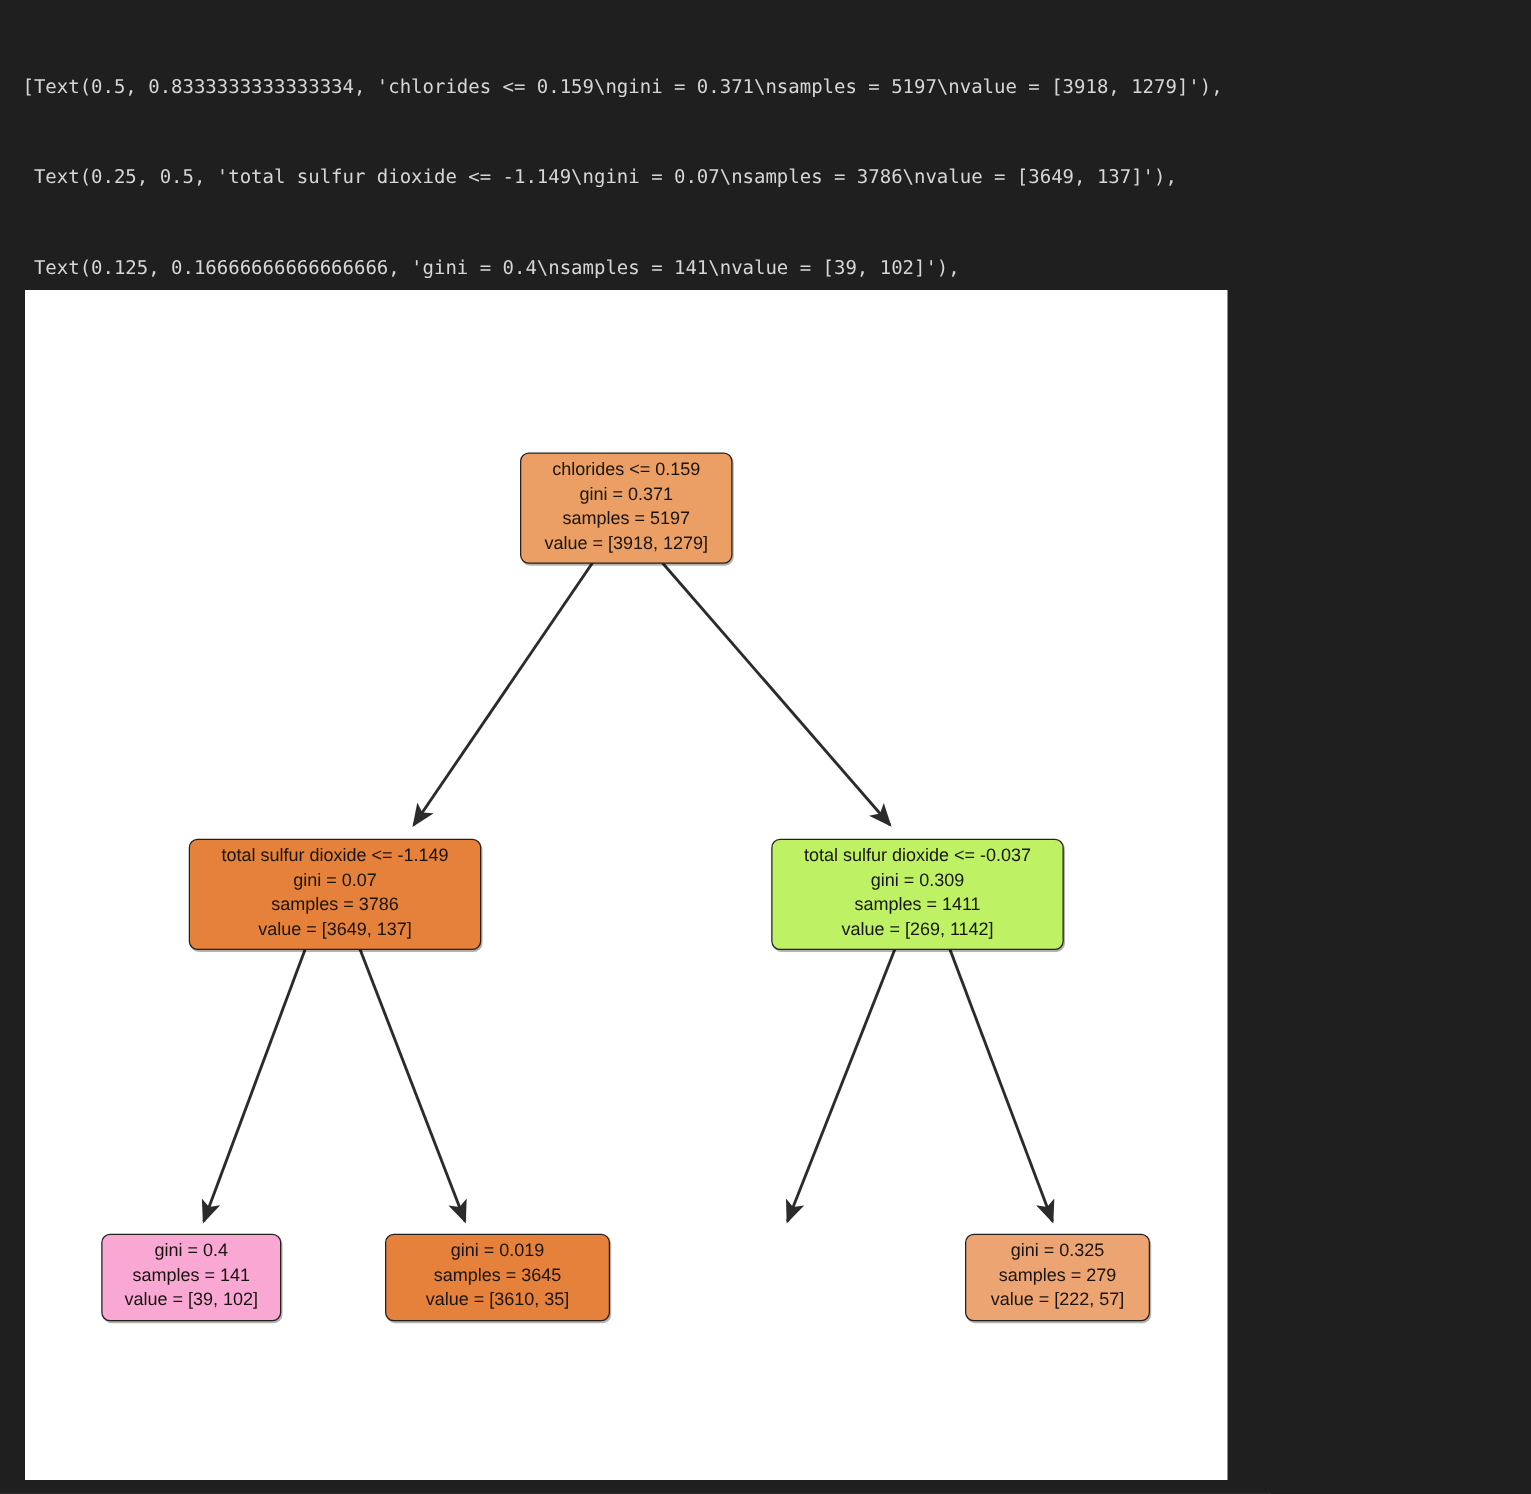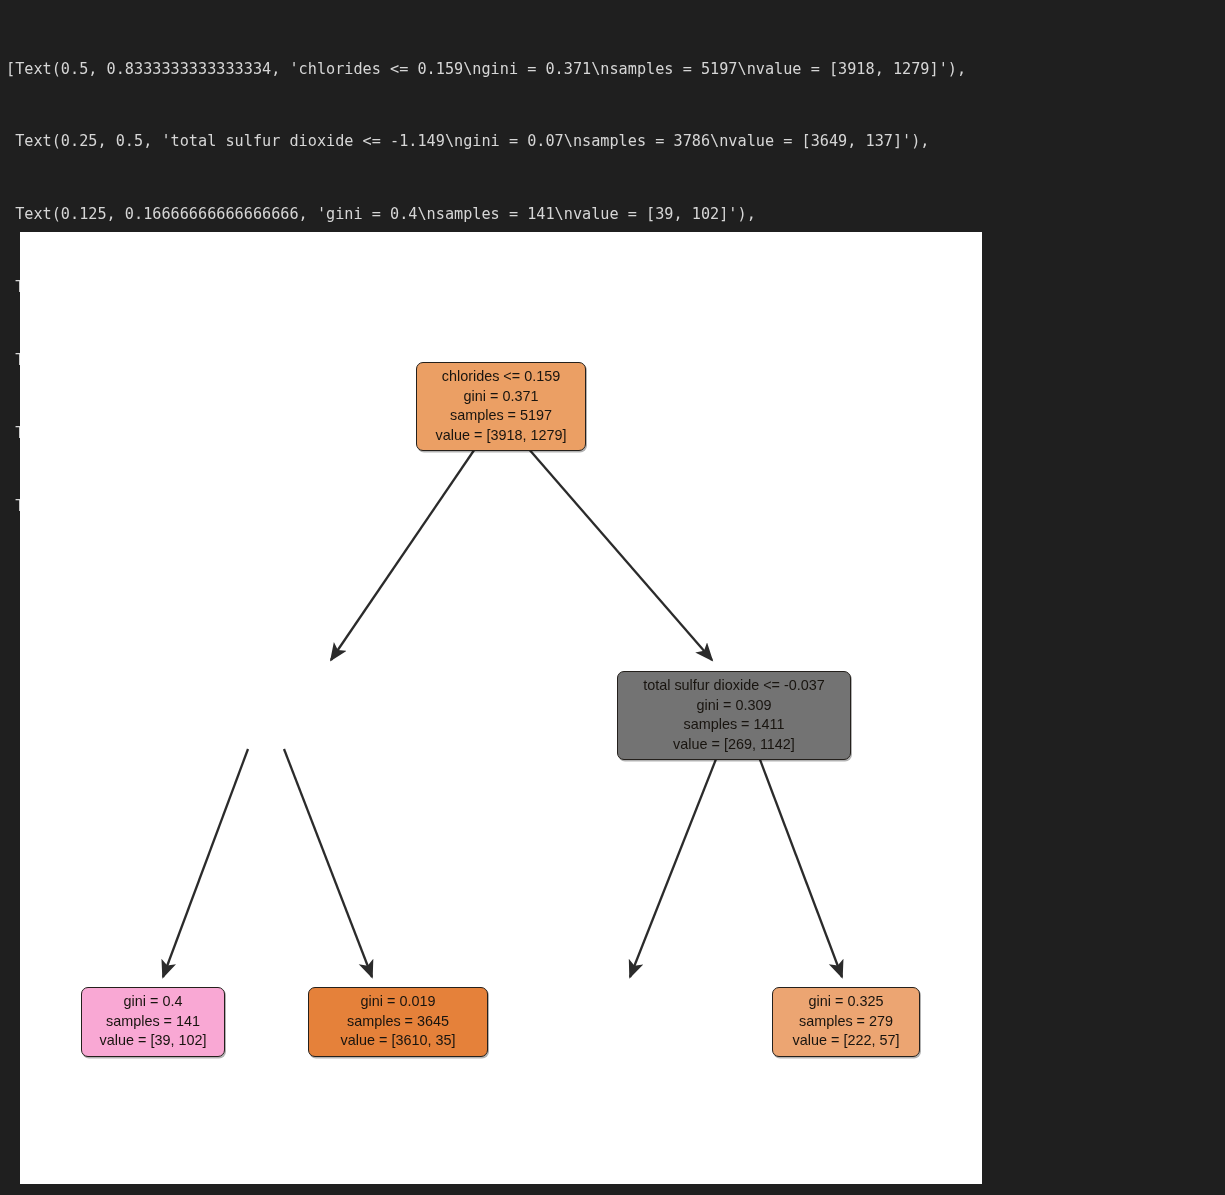--- a/index.html
+++ b/index.html
@@ -23,21 +23,21 @@
     padding: 8px 0 0 0;
     color: #d6d6d6;
     font-family: "DejaVu Sans Mono", "Liberation Mono", monospace;
     font-size: 15.2px;
     line-height: 24.3px;
     white-space: pre;
     letter-spacing: 0px;
   }
   #repr-output .repr-line {
     display: block;
-    padding-left: 6px;
+    padding-left: 18px;
     white-space: pre;
   }
 
   
   #figure-canvas {
     position: absolute;
     left: 20px;
     top: 232px;
     width: 962px;
     height: 952px;
@@ -103,22 +103,28 @@
     </g>
   </svg>
 
   <div class="tree-node" style="left:396px; top:130px; width:170px; background:#eb9f64;">
     <span class="nline">chlorides &lt;= 0.159</span>
     <span class="nline">gini = 0.371</span>
     <span class="nline">samples = 5197</span>
     <span class="nline">value = [3918, 1279]</span>
   </div>
 
+  <div class="tree-node" style="left:131px; top:439px; width:234px; background:#e5813a;">
+    <span class="nline">total sulfur dioxide &lt;= -1.149</span>
+    <span class="nline">gini = 0.07</span>
+    <span class="nline">samples = 3786</span>
+    <span class="nline">value = [3649, 137]</span>
+  </div>
 
-  <div class="tree-node" style="left:597px; top:439px; width:234px; background:#737373;">
+  <div class="tree-node" style="left:597px; top:439px; width:234px; background:#bef264;">
     <span class="nline">total sulfur dioxide &lt;= -0.037</span>
     <span class="nline">gini = 0.309</span>
     <span class="nline">samples = 1411</span>
     <span class="nline">value = [269, 1142]</span>
   </div>
 
   <div class="tree-node" style="left:61px; top:755px; width:144px; background:#f9a8d4;">
     <span class="nline">gini = 0.4</span>
     <span class="nline">samples = 141</span>
     <span class="nline">value = [39, 102]</span>

